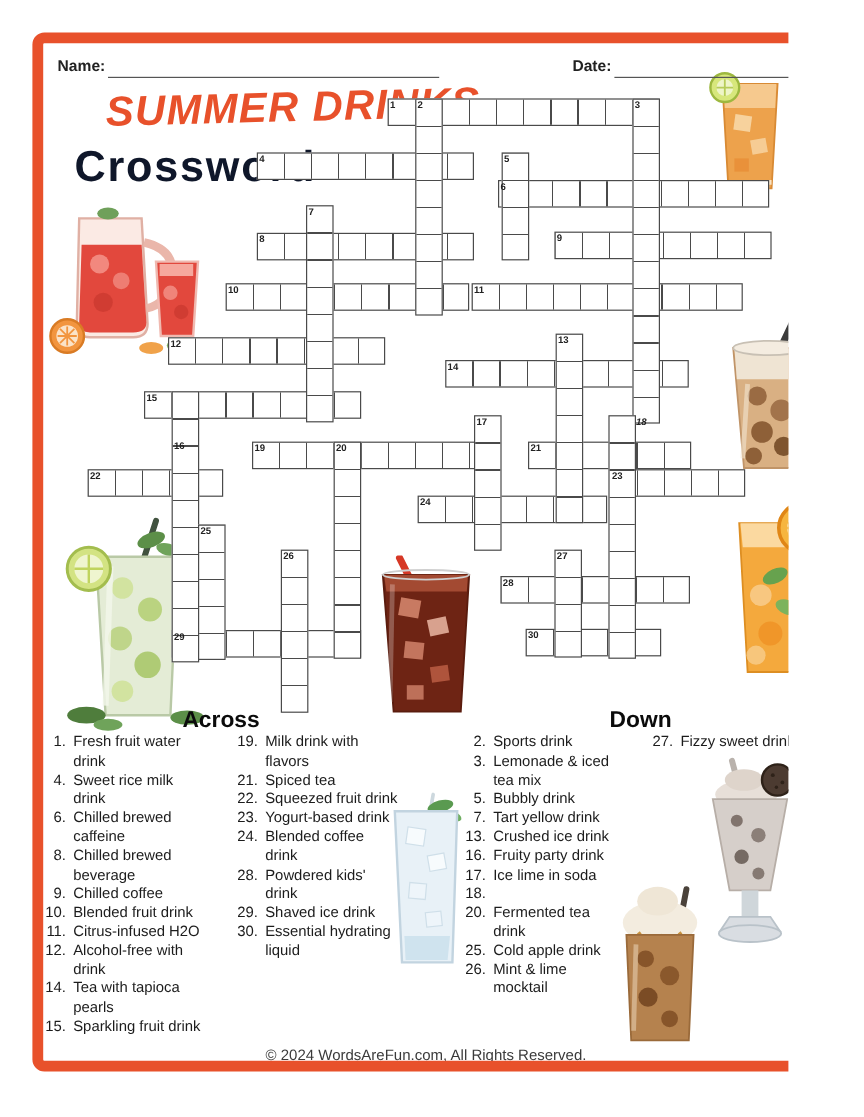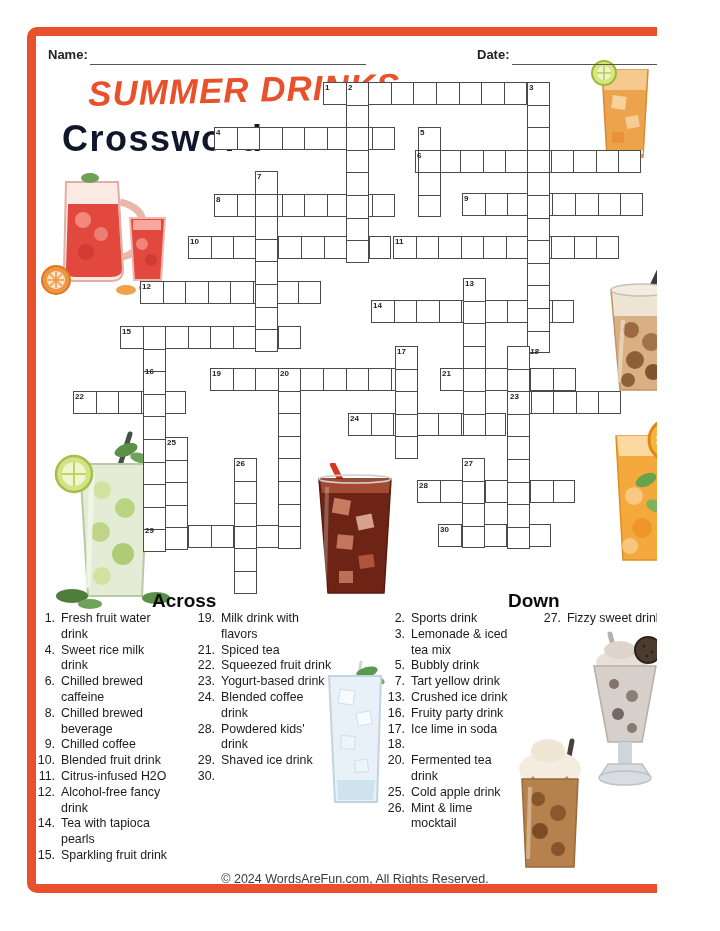--- a/index.html
+++ b/index.html
@@ -303,21 +303,21 @@
       </div>
       <div class="clue">
         <span class="cnum">11.</span>
         <div class="ctext">
           <div>Citrus-infused H2O</div>
         </div>
       </div>
       <div class="clue">
         <span class="cnum">12.</span>
         <div class="ctext">
-          <div>Alcohol-free fancy</div>
+          <div>Alcohol-free with</div>
           <div>drink</div>
         </div>
       </div>
       <div class="clue">
         <span class="cnum">14.</span>
         <div class="ctext">
           <div>Tea with tapioca</div>
           <div>pearls</div>
         </div>
       </div>
@@ -369,20 +369,24 @@
         </div>
       </div>
       <div class="clue">
         <span class="cnum">29.</span>
         <div class="ctext">
           <div>Shaved ice drink</div>
         </div>
       </div>
       <div class="clue">
         <span class="cnum">30.</span>
+        <div class="ctext">
+          <div>Essential hydrating</div>
+          <div>liquid</div>
+        </div>
       </div>
     </div>
   <div class="cluecol" style="left:384px;top:611px;width:154px;" id="down-col1">
       <div class="clue">
         <span class="cnum">2.</span>
         <div class="ctext">
           <div>Sports drink</div>
         </div>
       </div>
       <div class="clue">

